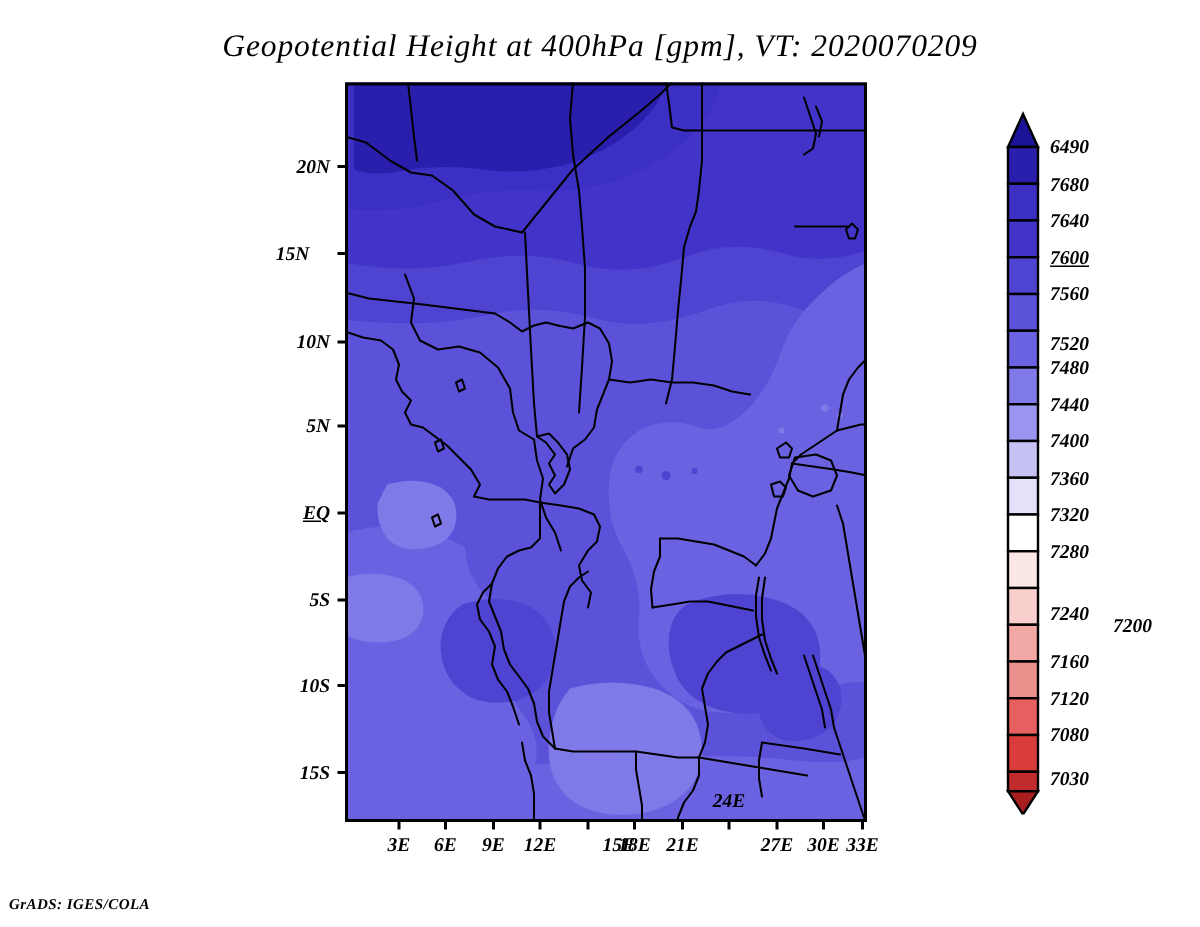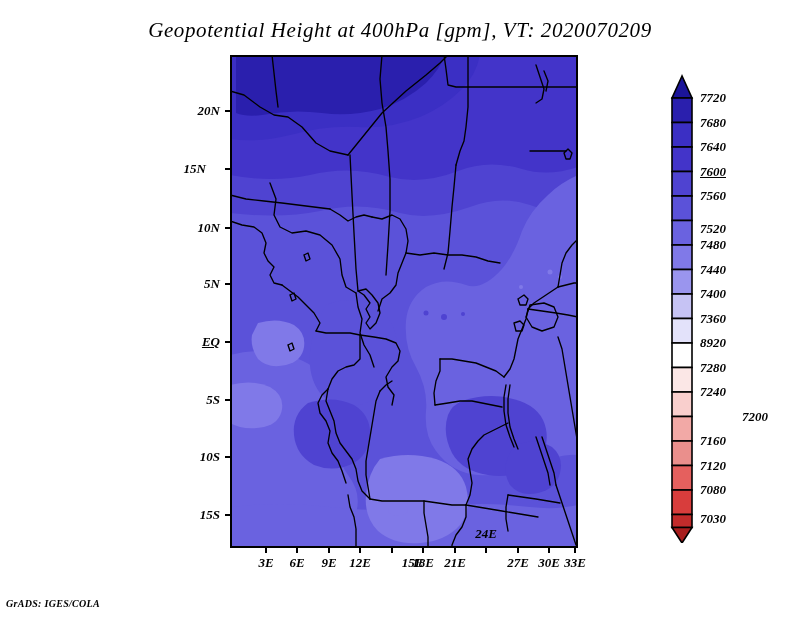--- a/index.html
+++ b/index.html
@@ -189,21 +189,21 @@
       </g>
     </g>
   </svg>
   <div class="map-frame"></div>
 </div>
 
 <div class="tick tick-y" style="left:225px;top:110px;"></div>
 <div class="axis-label ylab" style="left:170px;top:111px;width:50px;">20N</div>
 
 <div class="tick tick-y" style="left:225px;top:168px;"></div>
-<div class="axis-label ylab" style="left:156px;top:169px;width:50px;">15N</div>
+<div class="axis-label ylab" style="left:170px;top:169px;width:50px;text-align:center;">15N</div>
 
 <div class="tick tick-y" style="left:225px;top:227px;"></div>
 <div class="axis-label ylab" style="left:170px;top:228px;width:50px;">10N</div>
 
 <div class="tick tick-y" style="left:225px;top:283px;"></div>
 <div class="axis-label ylab" style="left:170px;top:284px;width:50px;">5N</div>
 
 <div class="tick tick-y" style="left:225px;top:341px;"></div>
 <div class="axis-label ylab" style="left:170px;top:342px;width:50px;text-decoration:underline;">EQ</div>
 
@@ -268,33 +268,33 @@
       <rect x="4" y="334" width="20" height="24.5" fill="#f9cfcd"></rect>
       <rect x="4" y="358.5" width="20" height="24.5" fill="#f2a9a6"></rect>
       <rect x="4" y="383" width="20" height="24.5" fill="#ea8f8c"></rect>
       <rect x="4" y="407.5" width="20" height="24.5" fill="#e5605e"></rect>
       <rect x="4" y="432" width="20" height="24.5" fill="#d83d3c"></rect>
       <rect x="4" y="456.5" width="20" height="13" fill="#c22b2b"></rect>
       <polygon points="4,469.5 24,469.5 14,485" fill="#a81d1d"></polygon>
     </g>
   </svg>
 
-  <div class="cbar-label" style="top:40px;">7720</div>
+  <div class="cbar-label" style="top:40px;">6490</div>
   <div class="cbar-label" style="top:64.5px;">7680</div>
   <div class="cbar-label" style="top:89px;">7640</div>
   <div class="cbar-label" style="top:113.5px;text-decoration:underline;">7600</div>
   <div class="cbar-label" style="top:138px;">7560</div>
   <div class="cbar-label" style="top:171px;">7520</div>
   <div class="cbar-label" style="top:187px;">7480</div>
   <div class="cbar-label" style="top:211.5px;">7440</div>
   <div class="cbar-label" style="top:236px;">7400</div>
   <div class="cbar-label" style="top:260.5px;">7360</div>
-  <div class="cbar-label" style="top:285px;">8920</div>
+  <div class="cbar-label" style="top:285px;">7320</div>
   <div class="cbar-label" style="top:309.5px;">7280</div>
-  <div class="cbar-label" style="top:334px;">7240</div>
+  <div class="cbar-label" style="top:351px;">7240</div>
   <div class="cbar-label" style="top:358.5px;margin-left:42px;">7200</div>
   <div class="cbar-label" style="top:383px;font-style:italic;">7160</div>
   <div class="cbar-label" style="top:407.5px;">7120</div>
   <div class="cbar-label" style="top:432px;text-align:center;">7080</div>
   <div class="cbar-label" style="top:461px;">7030</div>
 </div>
 
 <div class="footer">GrADS: IGES/COLA</div>
 
 </body></html>

